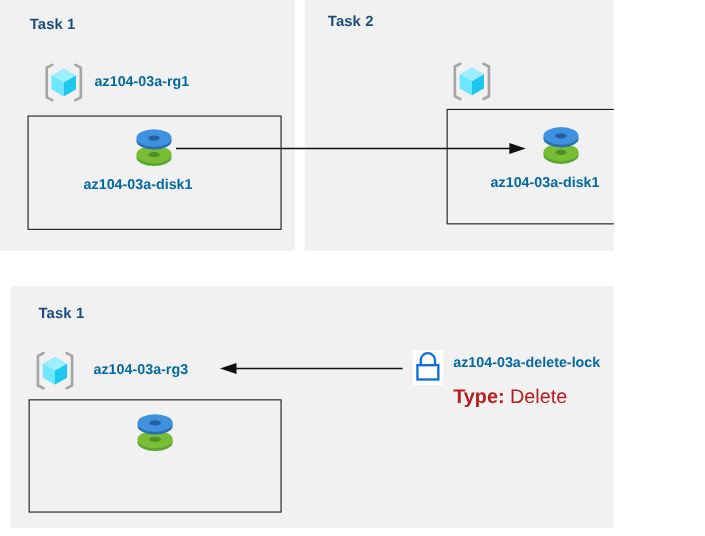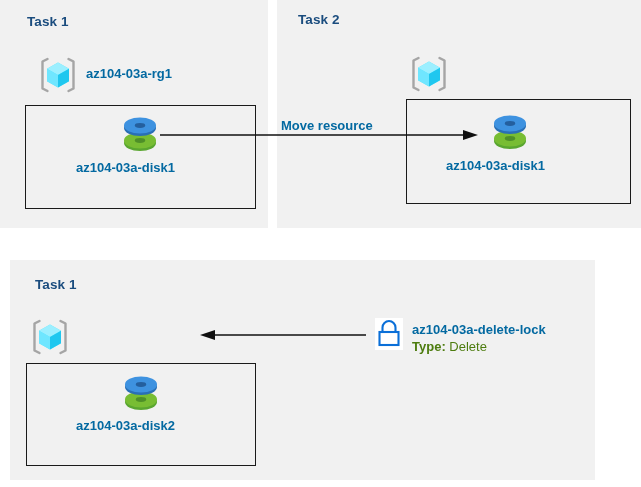--- a/index.html
+++ b/index.html
@@ -5,21 +5,21 @@
   html, body {
     margin: 0;
     padding: 0;
     background: #ffffff;
   }
   body {
     font-family: "Liberation Sans", sans-serif;
   }
   #canvas {
     position: relative;
-    width: 641px;
+    width: 558px;
     height: 487px;
     background: #ffffff;
     overflow: hidden;
   }
 
   
   .panel {
     position: absolute;
     background: #f1f1f1;
   }
@@ -97,23 +97,23 @@
   #label-rg3   { left: 85px;  top: 328px; }
   #label-disk1 { left: 76px;  top: 160px; }
   #label-disk2 { left: 446px; top: 158px; }
   #label-disk3 { left: 76px;  top: 418px; }
   #label-move  { left: 281px; top: 118px; }
   #label-lock  { left: 412px; top: 322px; }
 
   #lock-type {
     position: absolute;
     left: 412px;
-    top: 339px;
-    font-size: 13px;
-    color: #4d7c0f;
+    top: 350px;
+    font-size: 18px;
+    color: #b91c1c;
     white-space: nowrap;
   }
   #lock-type .type-key { font-weight: bold; }
   #lock-type .type-val { font-weight: normal; }
 
   
   .arrow-svg {
     position: absolute;
     overflow: visible;
   }
@@ -175,53 +175,52 @@
       <ellipse cx="23" cy="29" rx="16" ry="8" fill="#5aa630"></ellipse>
       <ellipse cx="23" cy="26.5" rx="16" ry="8" fill="#78bd33"></ellipse>
       <ellipse cx="23" cy="26.5" rx="5.2" ry="2.4" fill="#4e8f28"></ellipse>
       <ellipse cx="23" cy="14" rx="16" ry="8" fill="#2a6fb5"></ellipse>
       <ellipse cx="23" cy="11.5" rx="16" ry="8" fill="#3e92e0"></ellipse>
       <ellipse cx="23" cy="11.5" rx="5.2" ry="2.4" fill="#245f9e"></ellipse>
     </svg>
   </div>
   <div class="label" id="label-disk2">az104-03a-disk1</div>
 
-  <div class="label" id="label-move">Move resource</div>
   <svg class="arrow-svg" id="arrow-move" viewBox="0 0 320 14" xmlns="http://www.w3.org/2000/svg">
     <line x1="0" y1="7" x2="305" y2="7" stroke="#101010" stroke-width="1.4"></line>
     <polygon points="318,7 303,2 303,12" fill="#101010"></polygon>
   </svg>
 
   <div class="panel" id="panel-task3"></div>
   <div class="panel-title" id="title-task3">Task 1</div>
 
   <div class="rg-icon" id="rg-icon-3">
     <svg viewBox="0 0 40 38" xmlns="http://www.w3.org/2000/svg">
       <path d="M9.5 3 L4.5 5.5 L4.5 32.5 L9.5 35" fill="none" stroke="#a5a5a5" stroke-width="2.4" stroke-linecap="round" stroke-linejoin="round"></path>
       <path d="M30.5 3 L35.5 5.5 L35.5 32.5 L30.5 35" fill="none" stroke="#a5a5a5" stroke-width="2.4" stroke-linecap="round" stroke-linejoin="round"></path>
       <polygon points="20,6.5 31,12.8 31,25.2 20,31.5 9,25.2 9,12.8" fill="#50e6ff"></polygon>
       <polygon points="20,6.5 31,12.8 20,19 9,12.8" fill="#9cefff"></polygon>
       <polygon points="20,19 31,12.8 31,25.2 20,31.5" fill="#1fc7ef"></polygon>
       <polygon points="20,19 9,12.8 9,25.2 20,31.5" fill="#6fe6ff"></polygon>
     </svg>
   </div>
+  <div class="label" id="label-rg3">az104-03a-rg3</div>
 
   <div class="inner-box" id="box-task3"></div>
 
   <div class="disk-icon" id="disk-icon-3">
     <svg viewBox="0 0 46 42" xmlns="http://www.w3.org/2000/svg">
       <ellipse cx="23" cy="29" rx="16" ry="8" fill="#5aa630"></ellipse>
       <ellipse cx="23" cy="26.5" rx="16" ry="8" fill="#78bd33"></ellipse>
       <ellipse cx="23" cy="26.5" rx="5.2" ry="2.4" fill="#4e8f28"></ellipse>
       <ellipse cx="23" cy="14" rx="16" ry="8" fill="#2a6fb5"></ellipse>
       <ellipse cx="23" cy="11.5" rx="16" ry="8" fill="#3e92e0"></ellipse>
       <ellipse cx="23" cy="11.5" rx="5.2" ry="2.4" fill="#245f9e"></ellipse>
     </svg>
   </div>
-  <div class="label" id="label-disk3">az104-03a-disk2</div>
 
   <svg class="arrow-svg" id="arrow-lock" viewBox="0 0 172 14" xmlns="http://www.w3.org/2000/svg">
     <line x1="166" y1="7" x2="13" y2="7" stroke="#101010" stroke-width="1.4"></line>
     <polygon points="0,7 15,2 15,12" fill="#101010"></polygon>
   </svg>
 
   <div id="lock-icon">
     <svg viewBox="0 0 28 32" xmlns="http://www.w3.org/2000/svg">
       <rect x="0" y="0" width="28" height="32" fill="#ffffff"></rect>
       <path d="M7.5 14 L7.5 9.5 A6.5 6.5 0 0 1 20.5 9.5 L20.5 14" fill="none" stroke="#0a6fd8" stroke-width="2.1"></path>

